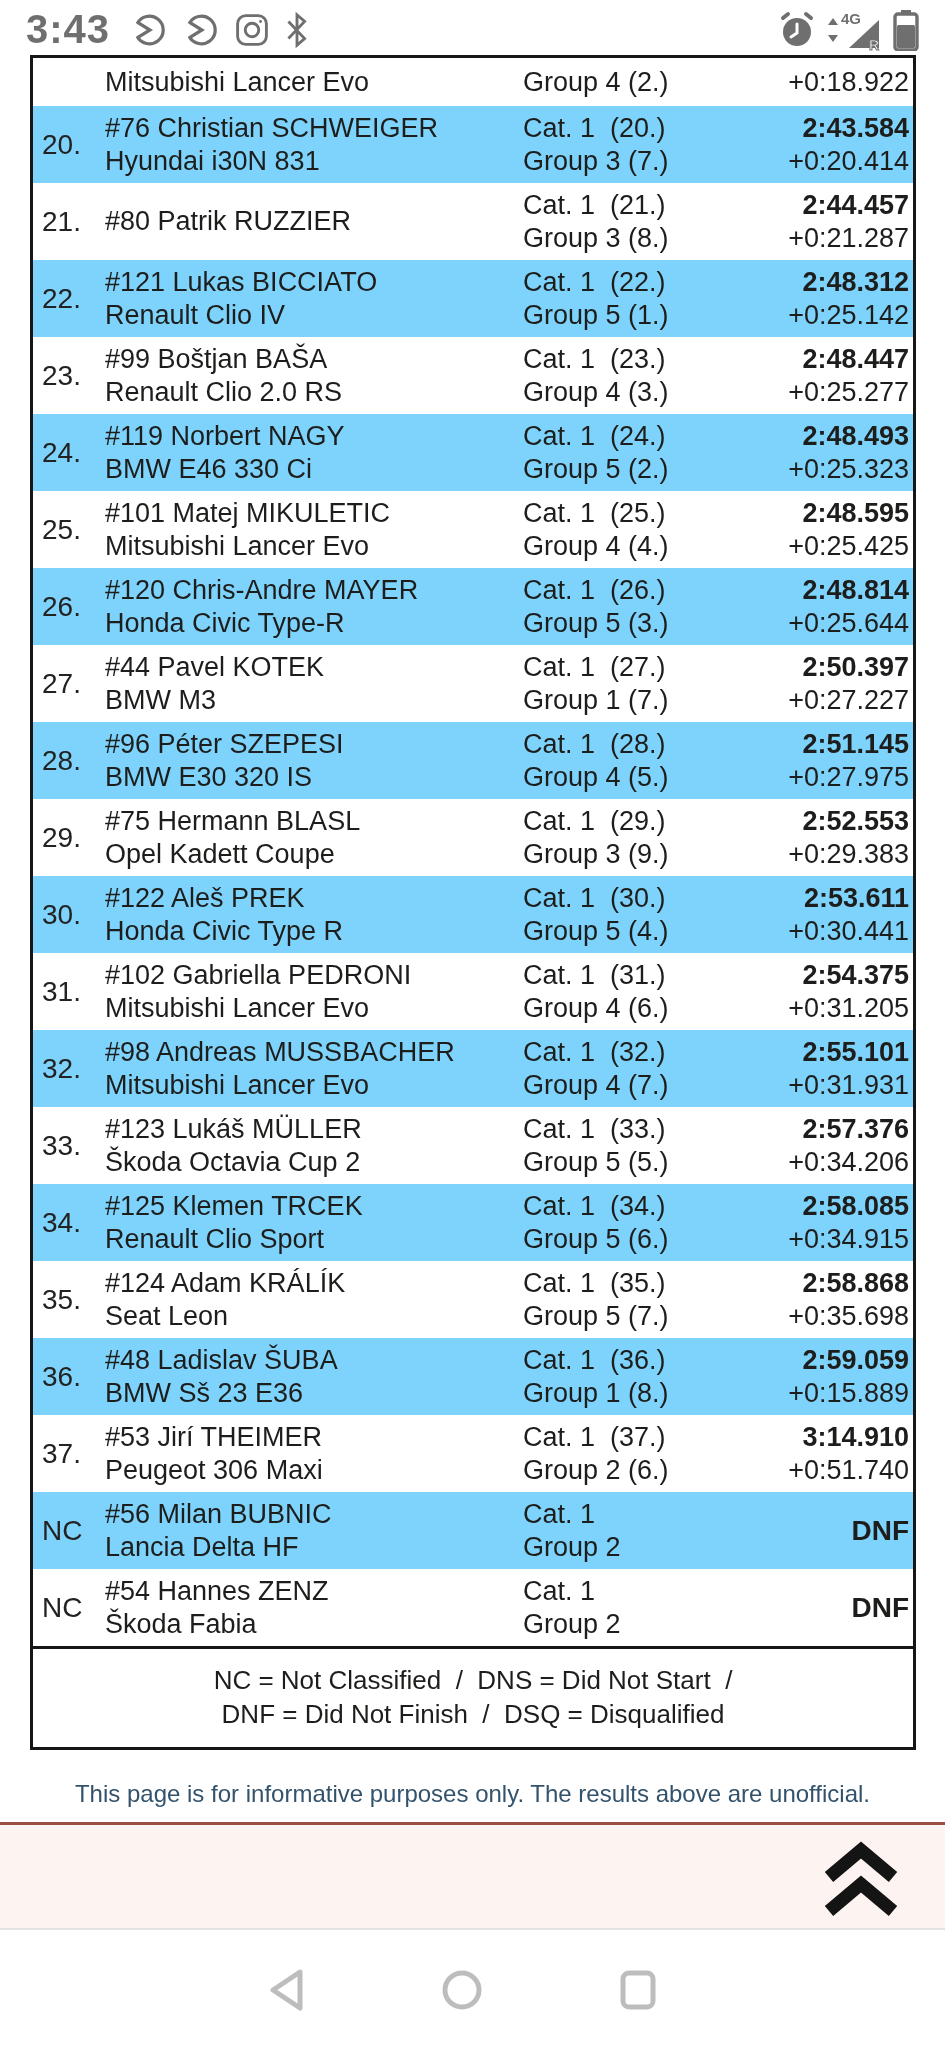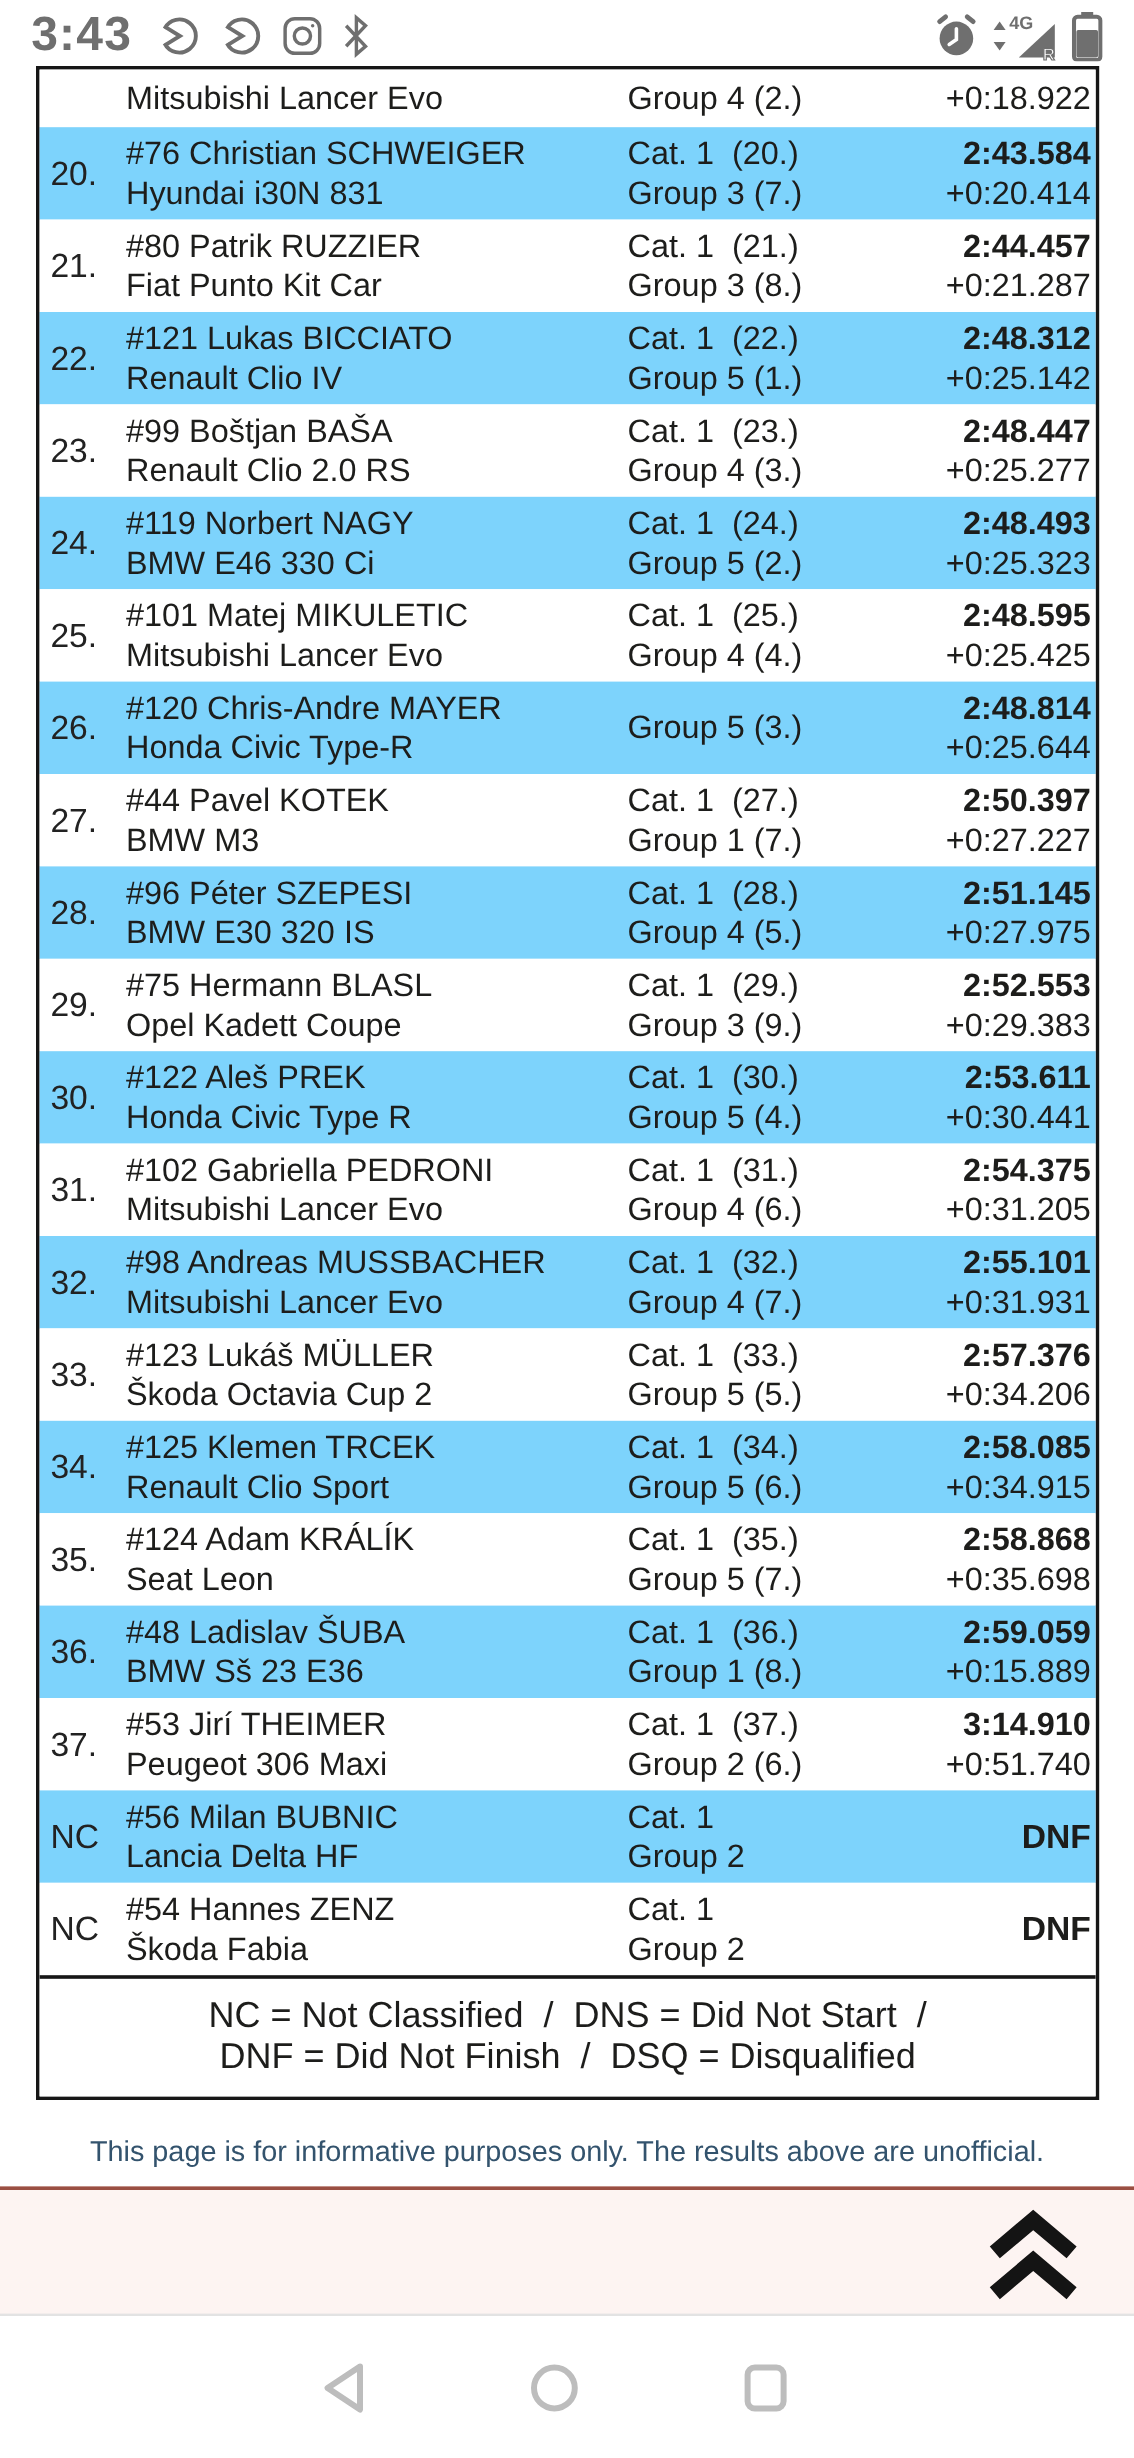--- a/index.html
+++ b/index.html
@@ -24,21 +24,21 @@
   .name{font-size:27px;font-weight:400;line-height:33px;}
   .car{font-size:27px;line-height:33px;}
   .cat{width:250px;box-sizing:border-box;}
   .cat div{font-size:27px;line-height:33px;white-space:pre;}
   .time{flex:1;text-align:right;padding-right:4px;box-sizing:border-box;}
   .t1{font-size:27px;font-weight:700;line-height:33px;}
   .t2{font-size:27px;line-height:33px;}
   .t1.dnf{font-size:28px;}
 
   .legend{border-top:3px solid #161616;background:#fff;text-align:center;padding:14px 0 16px 0;}
-  .legend div{font-size:30px;line-height:34px;white-space:pre;}
+  .legend div{font-size:26px;line-height:34px;white-space:pre;}
 
   
   .disclaimer{margin:30px 0 0 0;text-align:center;font-size:24px;color:#33536d;}
   .scrollband{position:absolute;left:0;top:1822px;width:945px;height:108px;background:#fdf4f2;border-top:3px solid #9a4f42;border-bottom:2px solid #e3e3e3;box-sizing:border-box;}
   .totop{position:absolute;right:44px;top:14px;cursor:pointer;}
 
   .navbar{position:absolute;left:0;top:1932px;width:945px;height:116px;display:flex;align-items:center;justify-content:center;gap:132px;padding-right:22px;box-sizing:border-box;background:#fff;}
   .navbtn{display:block;}
 </style>
 </head>
@@ -120,21 +120,20 @@
     <div class="time">
       <div class="t1">2:43.584</div>
       <div class="t2">+0:20.414</div>
     </div>
   </div>
 
   <div class="row white">
     <div class="pos">21.</div>
     <div class="main">
       <div class="name">#80 Patrik RUZZIER</div>
-      <div class="car">Fiat Punto Kit Car</div>
     </div>
     <div class="cat">
       <div>Cat. 1  (21.)</div>
       <div>Group 3 (8.)</div>
     </div>
     <div class="time">
       <div class="t1">2:44.457</div>
       <div class="t2">+0:21.287</div>
     </div>
   </div>
@@ -203,20 +202,21 @@
     </div>
   </div>
 
   <div class="row blue">
     <div class="pos">26.</div>
     <div class="main">
       <div class="name">#120 Chris-Andre MAYER</div>
       <div class="car">Honda Civic Type-R</div>
     </div>
     <div class="cat">
+      <div>Cat. 1  (26.)</div>
       <div>Group 5 (3.)</div>
     </div>
     <div class="time">
       <div class="t1">2:48.814</div>
       <div class="t2">+0:25.644</div>
     </div>
   </div>
 
   <div class="row white">
     <div class="pos">27.</div>

